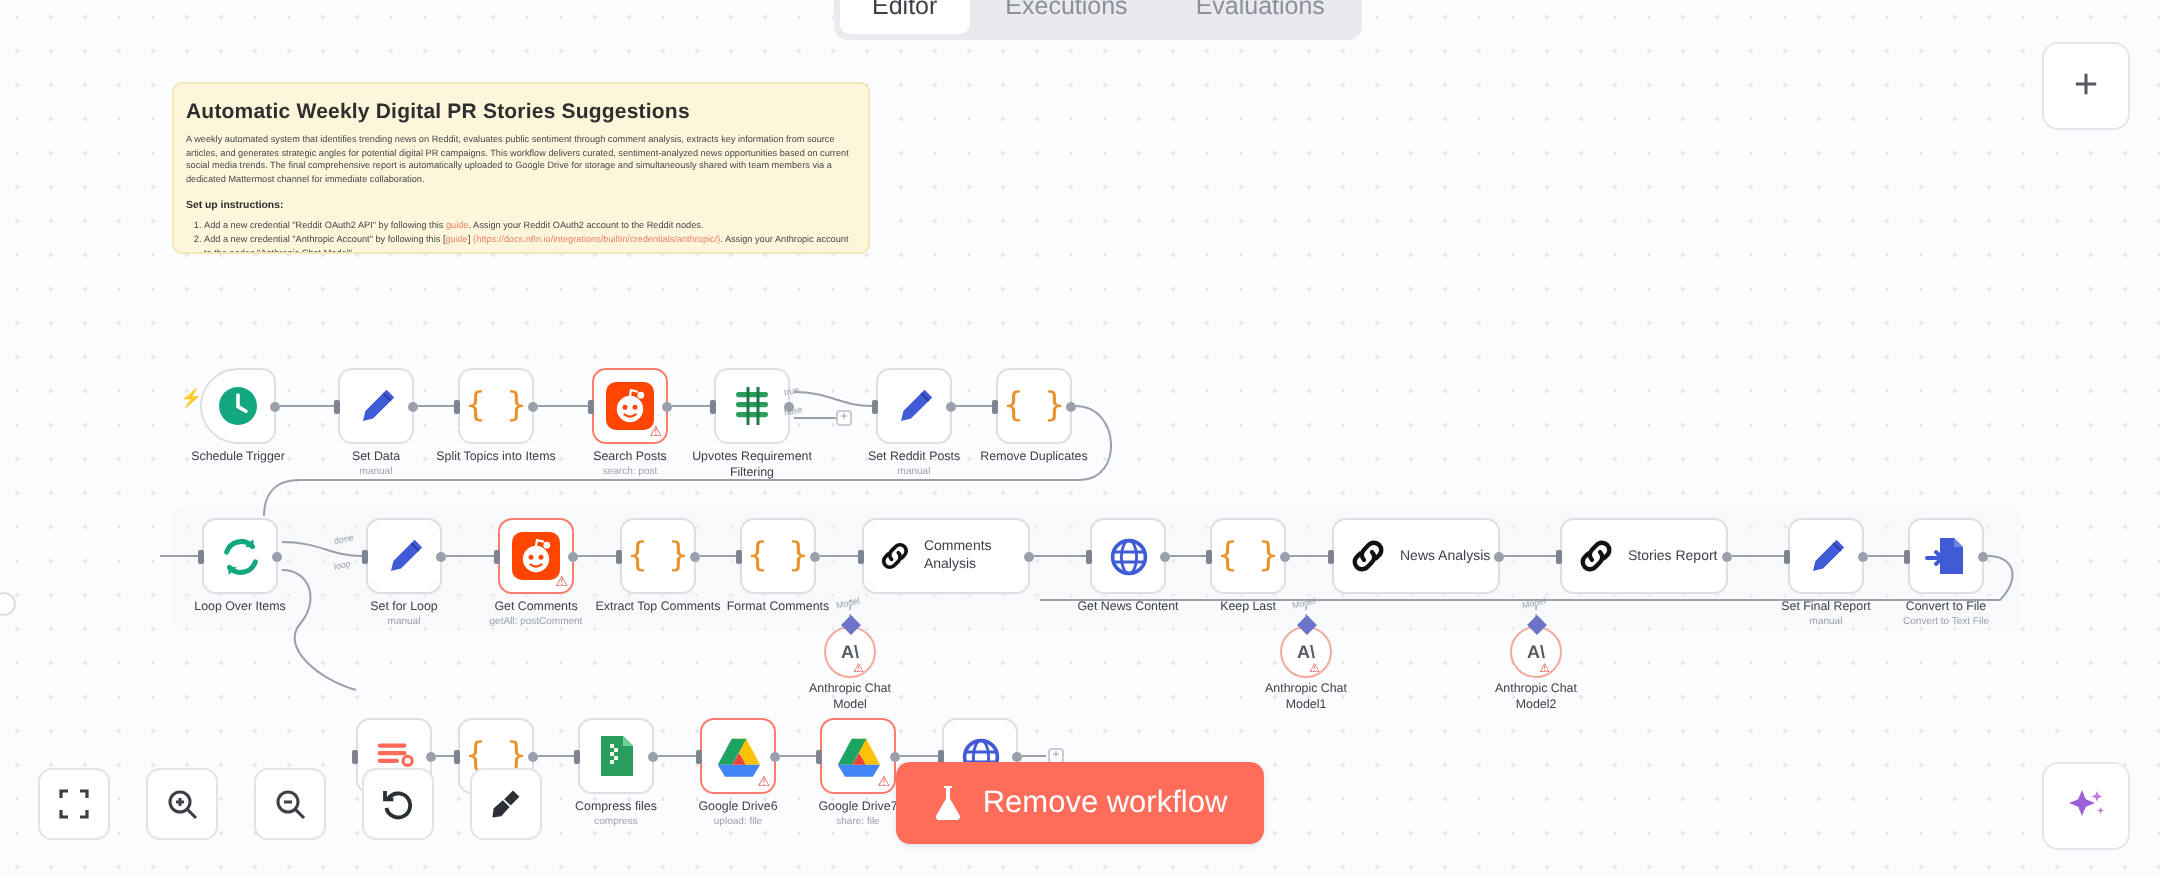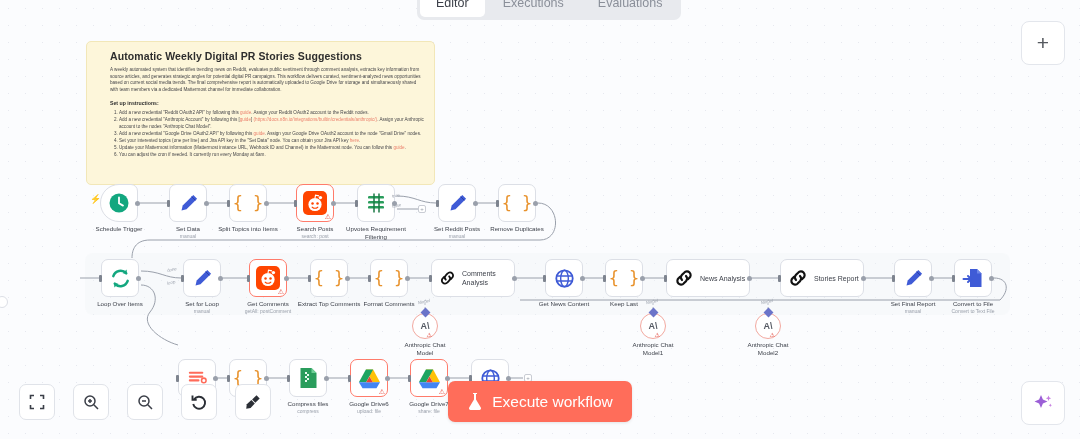--- a/index.html
+++ b/index.html
@@ -33,25 +33,25 @@
     color: #8a8f99;
     border-radius: 5px;
     line-height: 16px;
     cursor: pointer;
   }
   .tab.active { background: #fff; color: #3b3f48; font-weight: 400; }
 
   
   .sticky {
     position: absolute; left: 86px; top: 41px;
-    width: 349px; height: 144px;
+    width: 349px; height: 86px;
     background: #fdf6da;
     border: 1px solid #f2e7b8;
     border-radius: 5px;
-    padding: 8px 9px 6px 23px;
+    padding: 8px 9px 6px 6px;
     overflow: hidden;
   }
   .sticky h1 {
     font-size: 10.5px; font-weight: bold; color: #2e2e2e;
     margin-bottom: 5px; letter-spacing: .1px;
   }
   .sticky p.desc {
     font-size: 4.6px; line-height: 6.6px; color: #46464a;
     margin-bottom: 7px; text-align: left;
   }
@@ -556,21 +556,21 @@
     <svg width="18" height="18" viewBox="0 0 18 18">
       <path d="M12.5 2.2l3.2 3.2-4.4 4.4-3.2-3.2z" fill="#2b2f36"></path>
       <path d="M7.4 7.1l3.4 3.4-4.2 4.6-4.4.6.6-4.4z" fill="#2b2f36"></path>
     </svg>
   </div>
 
   <div class="execbtn">
     <svg width="16" height="19" viewBox="0 0 16 19">
       <path d="M6 1h4v1H9v5.4l4.8 8.2c.6 1-.1 2.4-1.3 2.4H3.5c-1.2 0-1.9-1.4-1.3-2.4L7 7.4V2H6z" fill="#ffffff"></path>
     </svg>
-    <span>Execute workflow</span>
+    <span>Remove workflow</span>
   </div>
 
   <div class="plusbtn">
     <span>+</span>
   </div>
   <div class="aibtn">
     <svg width="24" height="24" viewBox="0 0 24 24">
       <path d="M10 4l1.9 4.6L16.5 10.5 11.9 12.4 10 17l-1.9-4.6L3.5 10.5 8.1 8.6z" fill="#9b5fd6"></path>
       <path d="M17.5 4.5l.8 1.9 1.9.8-1.9.8-.8 1.9-.8-1.9-1.9-.8 1.9-.8z" fill="#c57de0"></path>
       <path d="M19.3 12.6l.5 1.2 1.2.5-1.2.5-.5 1.2-.5-1.2-1.2-.5 1.2-.5z" fill="#c57de0"></path>

